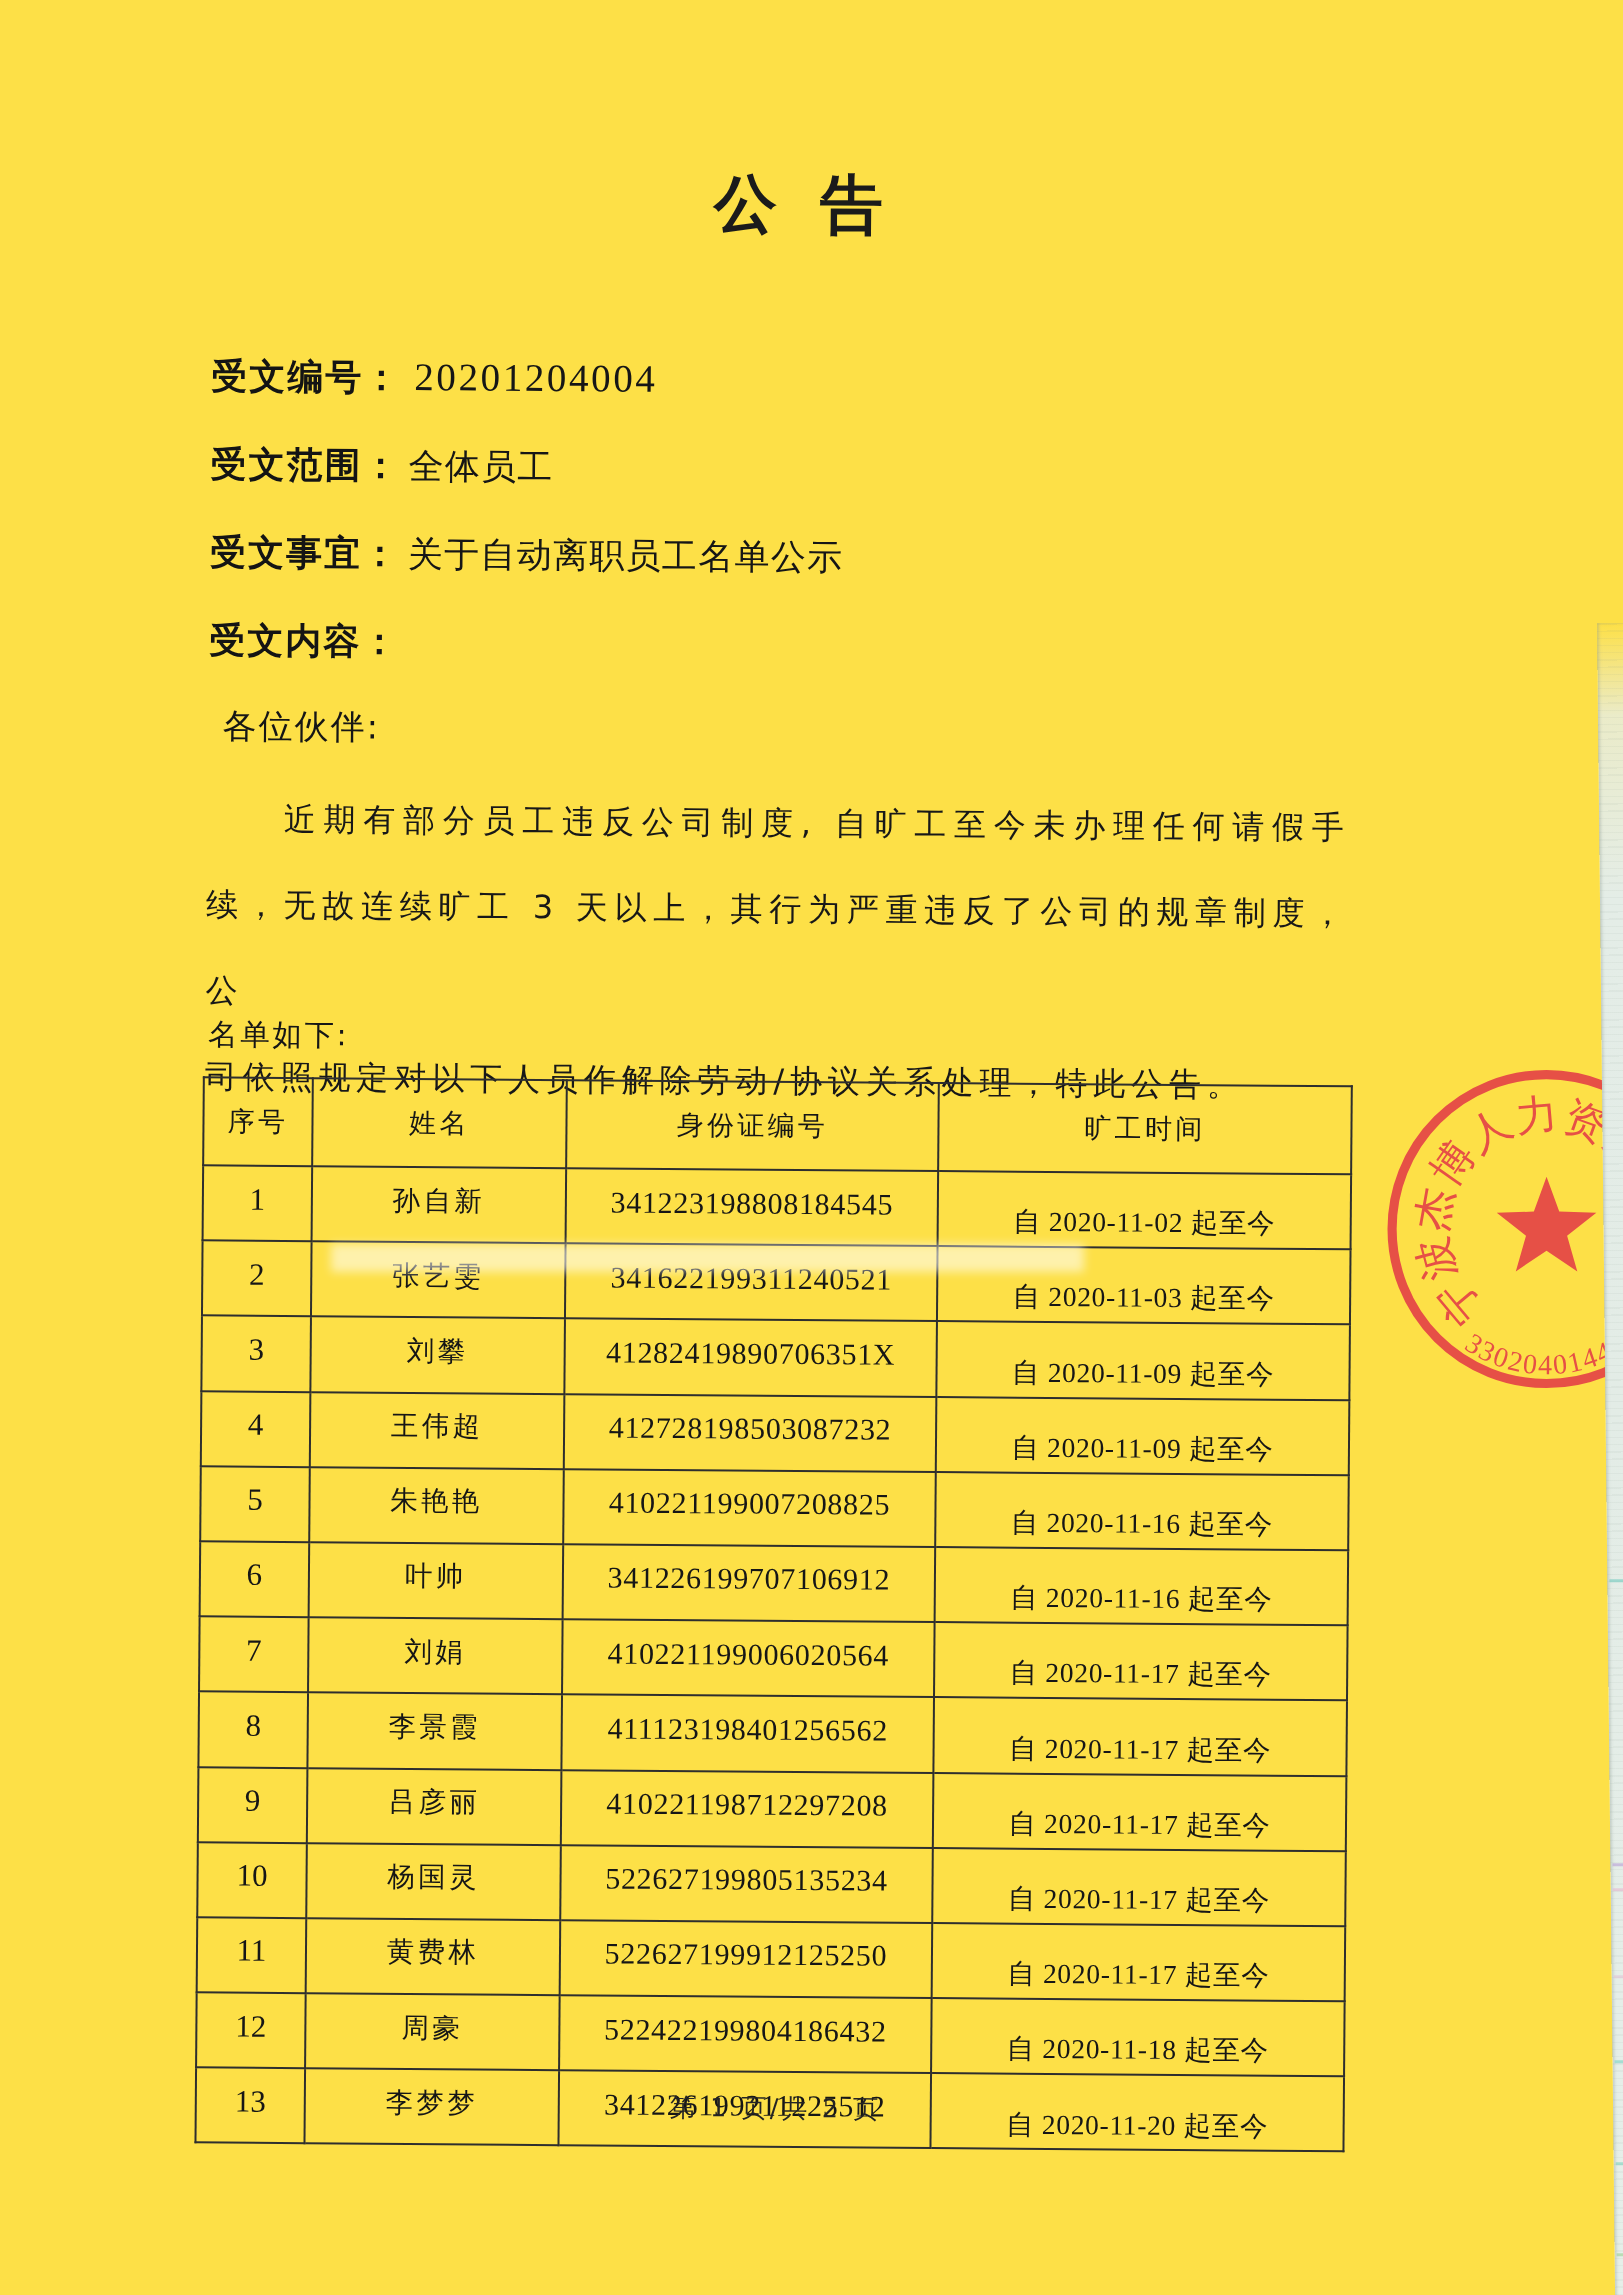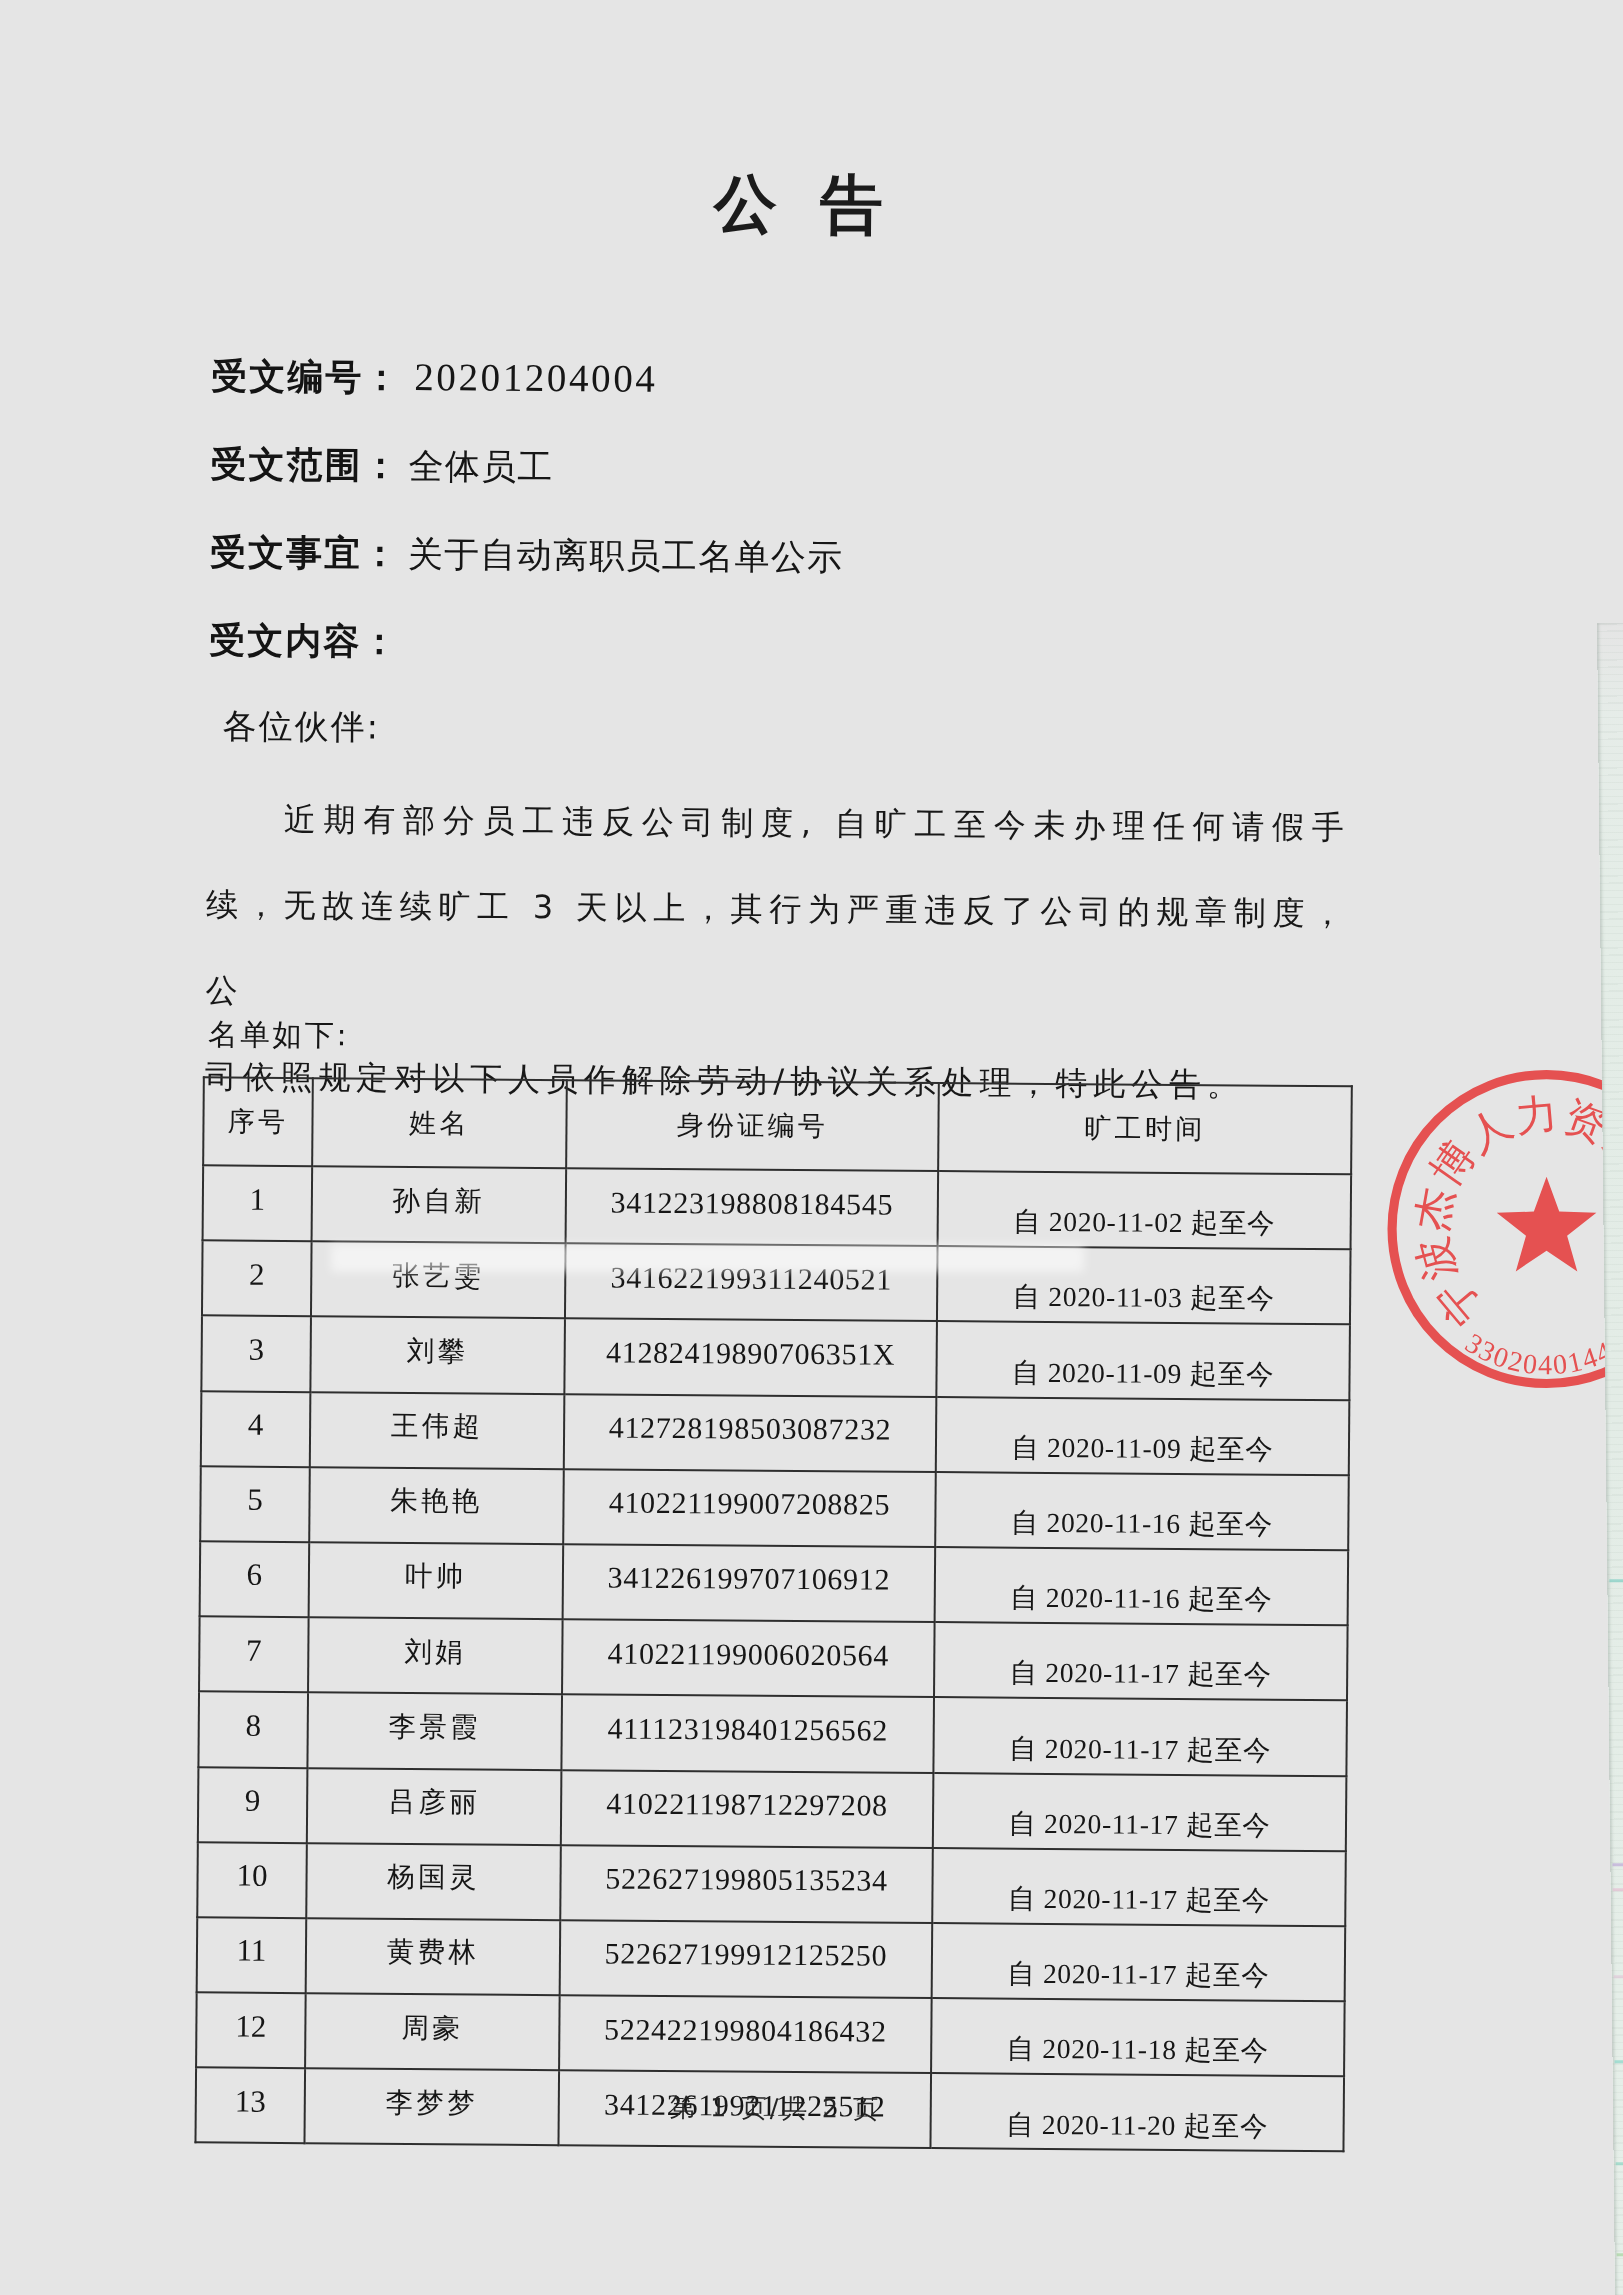--- a/index.html
+++ b/index.html
@@ -1,18 +1,18 @@
 <!DOCTYPE html>
 <html style="font-size:10.5px"><head>
 <meta charset="utf-8">
 <style>
   html,body{margin:0;padding:0;background:#ffffff;}
   .page{
     position:relative;width:1623px;height:2295px;overflow:hidden;
-    background:#e5e5e5;color:#161616;
+    background:#fde047;color:#161616;
     font-family:"DejaVu Sans","Liberation Sans",sans-serif;
   }
   
   .content{position:absolute;inset:0;transform:rotate(0.45deg);transform-origin:39px 39px;}
 
   .doc-title{
     position:absolute;top:156px;left:0;width:1610px;text-align:center;
     font-size:63px;font-weight:bold;letter-spacing:10.5px;
     font-family:"DejaVu Serif","Liberation Serif",serif;color:#1b1b1b;
   }

